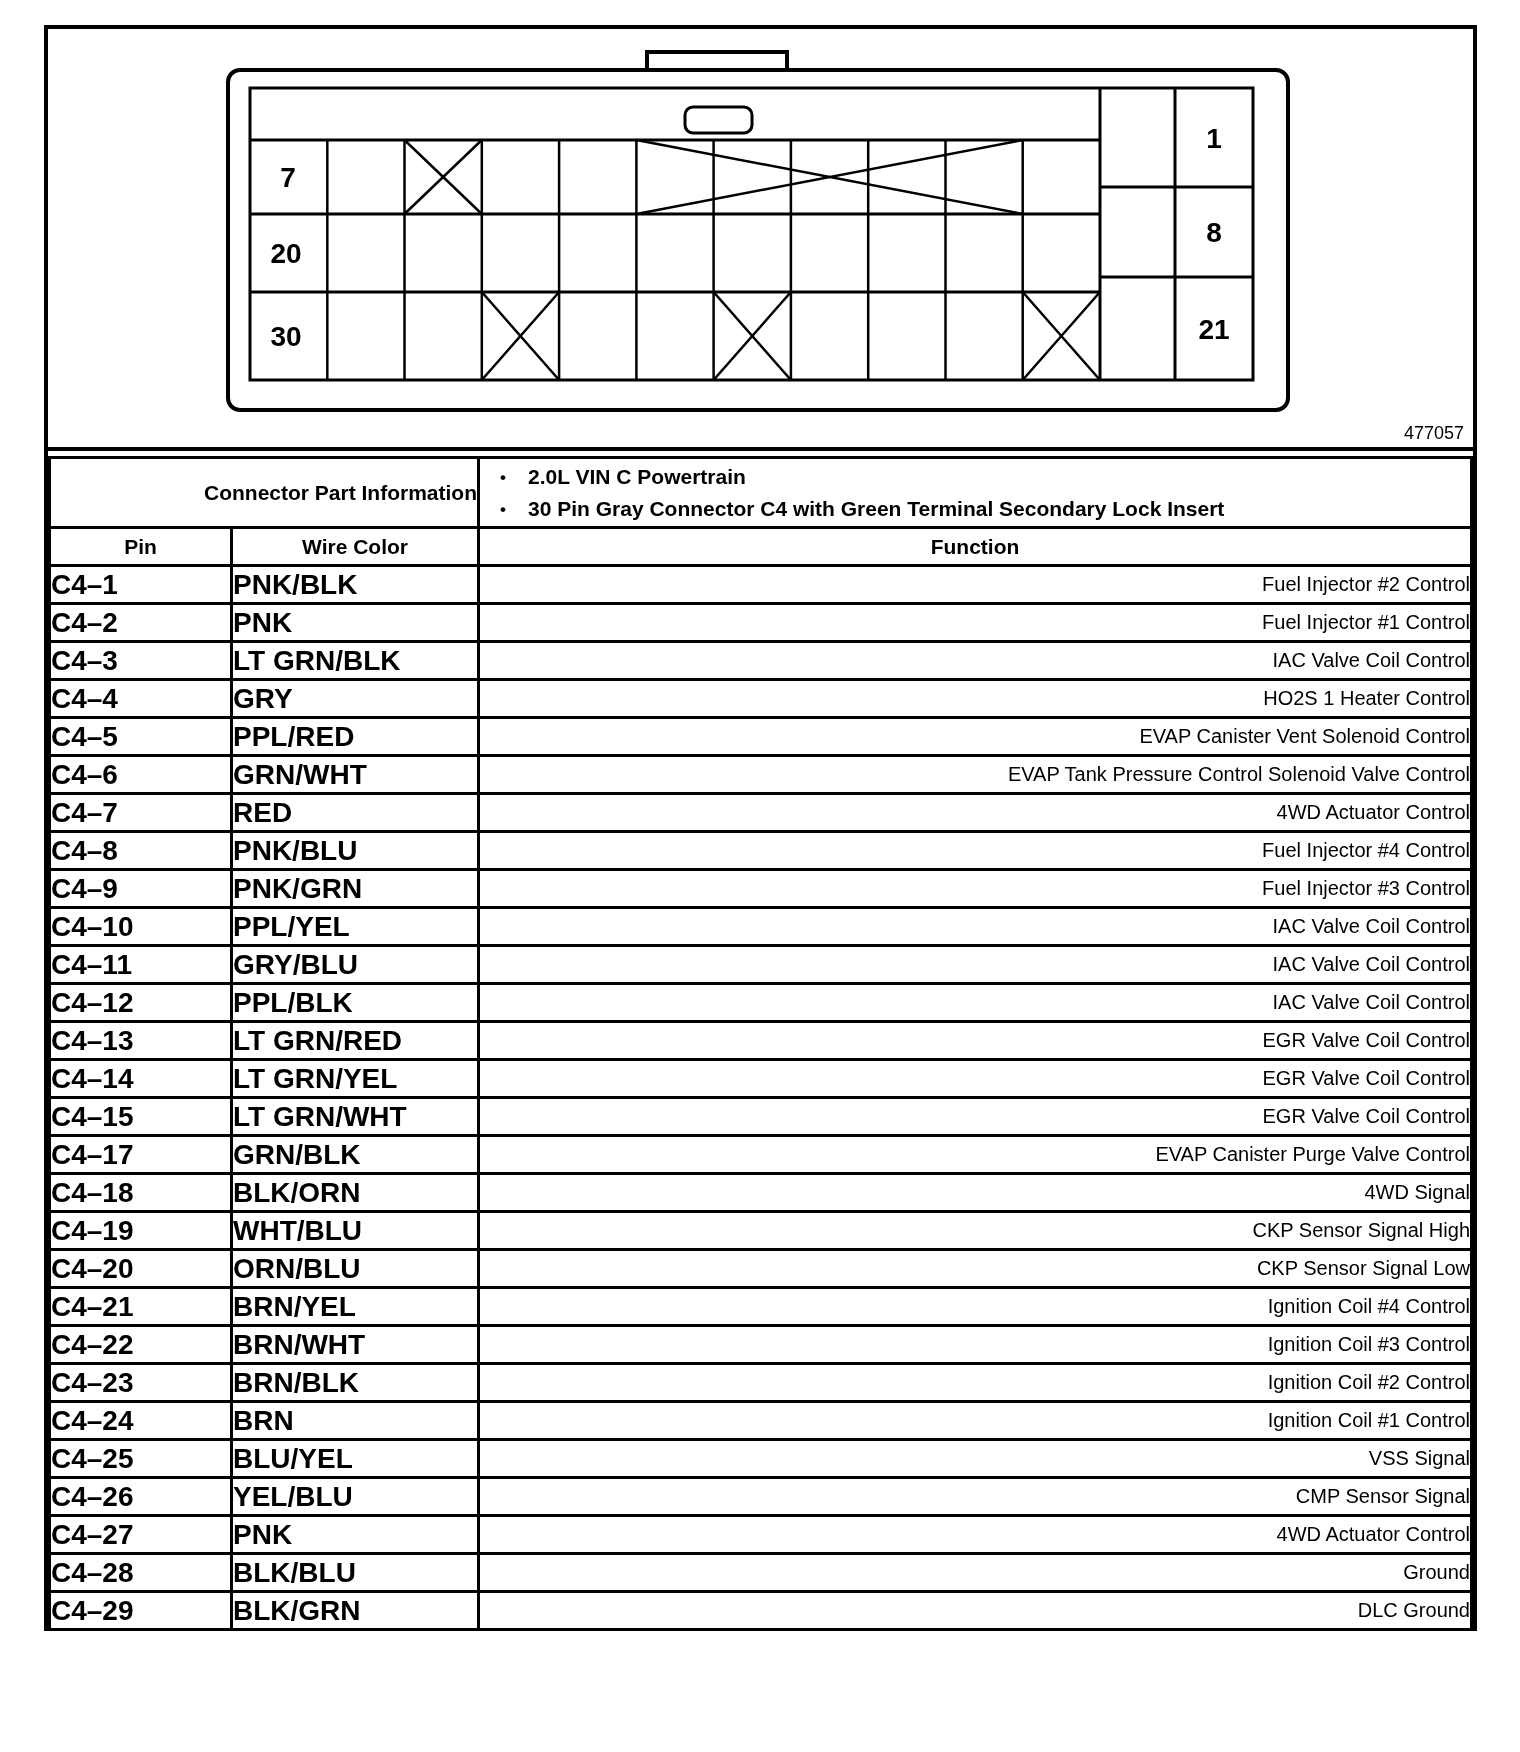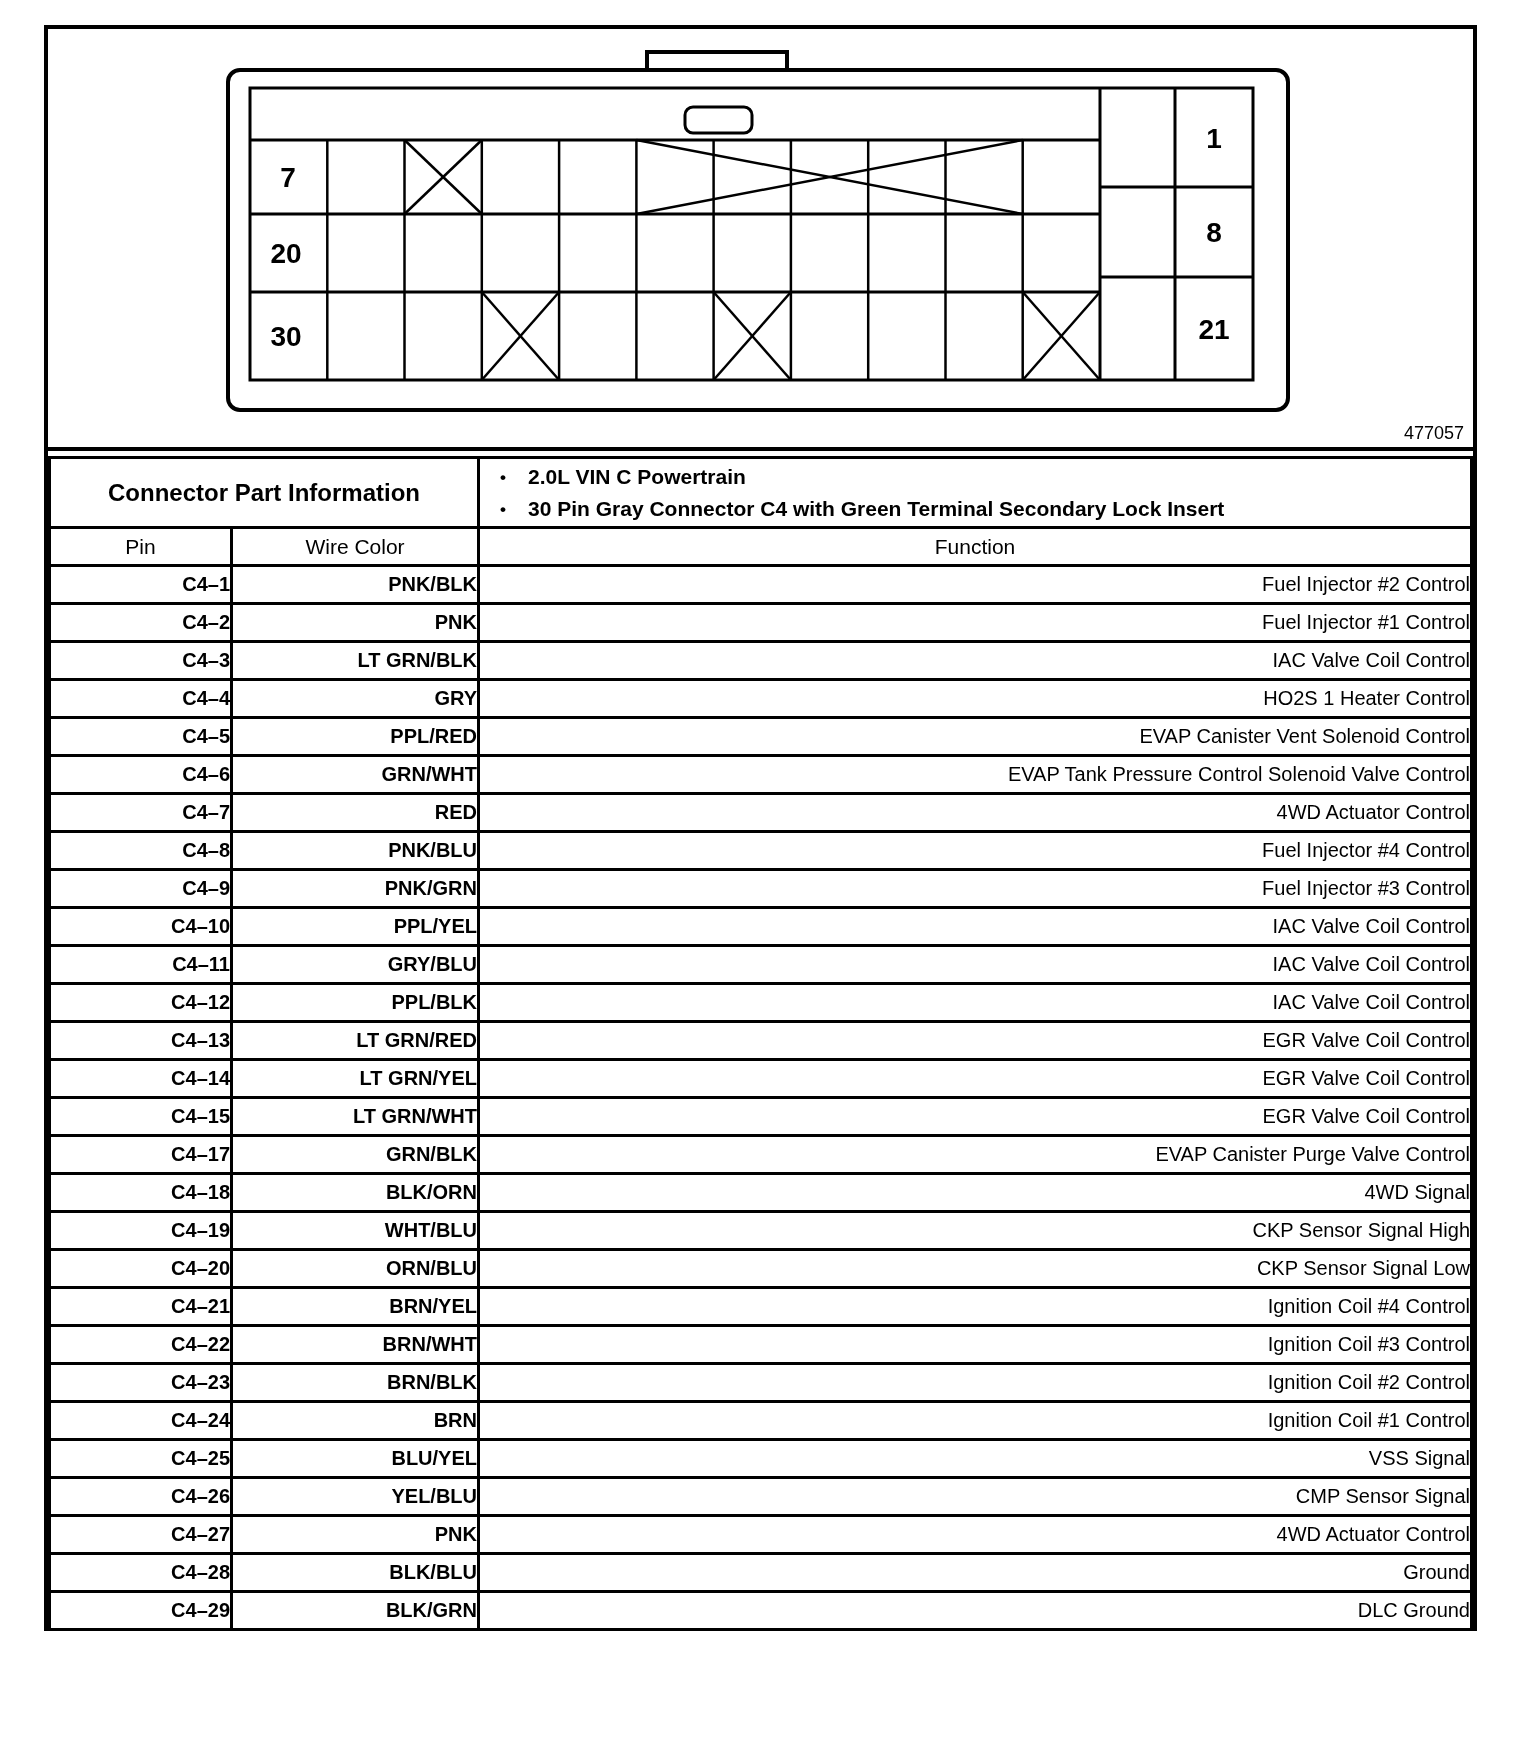--- a/index.html
+++ b/index.html
@@ -8,27 +8,27 @@
          border:4px solid #000;border-bottom:none;background:#fff;}
   .figure-area{position:relative;height:422px;box-sizing:border-box;border-bottom:4px solid #000;}
   .figure-area svg{position:absolute;left:0;top:0;}
   .conn-label{font:700 28px "Liberation Sans",sans-serif;fill:#000;}
   .fig-num{font:400 18px "Liberation Sans",sans-serif;fill:#000;}
   table.pinout{width:100%;border-collapse:collapse;margin-top:5px;table-layout:fixed;}
   table.pinout td,table.pinout th{border:3px solid #000;box-sizing:border-box;padding:0;
      font-family:"Liberation Sans",sans-serif;color:#000;overflow:hidden;white-space:nowrap;}
   col.c1{width:182px;} col.c2{width:247px;} col.c3{width:auto;}
   tr.hdr1{height:70px;} tr.hdr2{height:38px;} tr.datarow{height:38px;}
-  .part-info{font-size:24px;font-weight:700;text-align:center;}
+  .part-info{font-size:21px;font-weight:700;text-align:right;}
   td.bullets-cell{vertical-align:middle;}
   ul.bullets{margin:0;padding:0 0 0 20px;list-style:none;}
   ul.bullets li{font-size:21px;font-weight:700;line-height:31px;}
   ul.bullets li::before{content:"\2022";display:inline-block;width:28px;font-size:17px;vertical-align:1px;}
-  .colhead{font-size:21px;font-weight:400;text-align:center;margin-top:36px;}
-  td.cell-pin,td.cell-wire{font-size:20px;font-weight:700;text-align:right;}
+  .colhead{font-size:21px;font-weight:700;text-align:center;margin-top:36px;}
+  td.cell-pin,td.cell-wire{font-size:28px;font-weight:700;text-align:left;}
   td.cell-fn{font-size:20px;font-weight:400;text-align:right;padding-left:14px;}
 </style>
 </head>
 <body>
 
 <div class="frame">
 
   <div class="figure-area">
     <svg width="1425" height="418" viewBox="0 0 1425 418">
       <g fill="none" stroke="#000">

